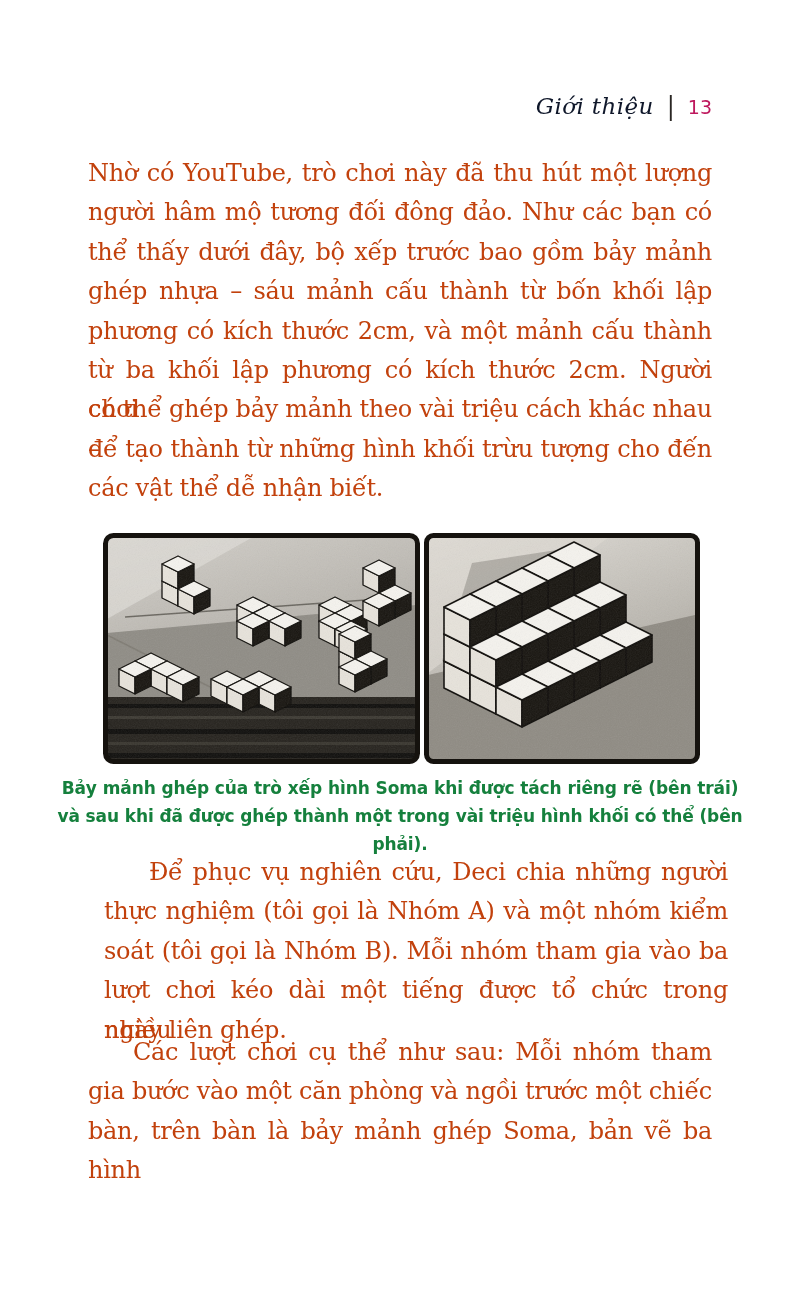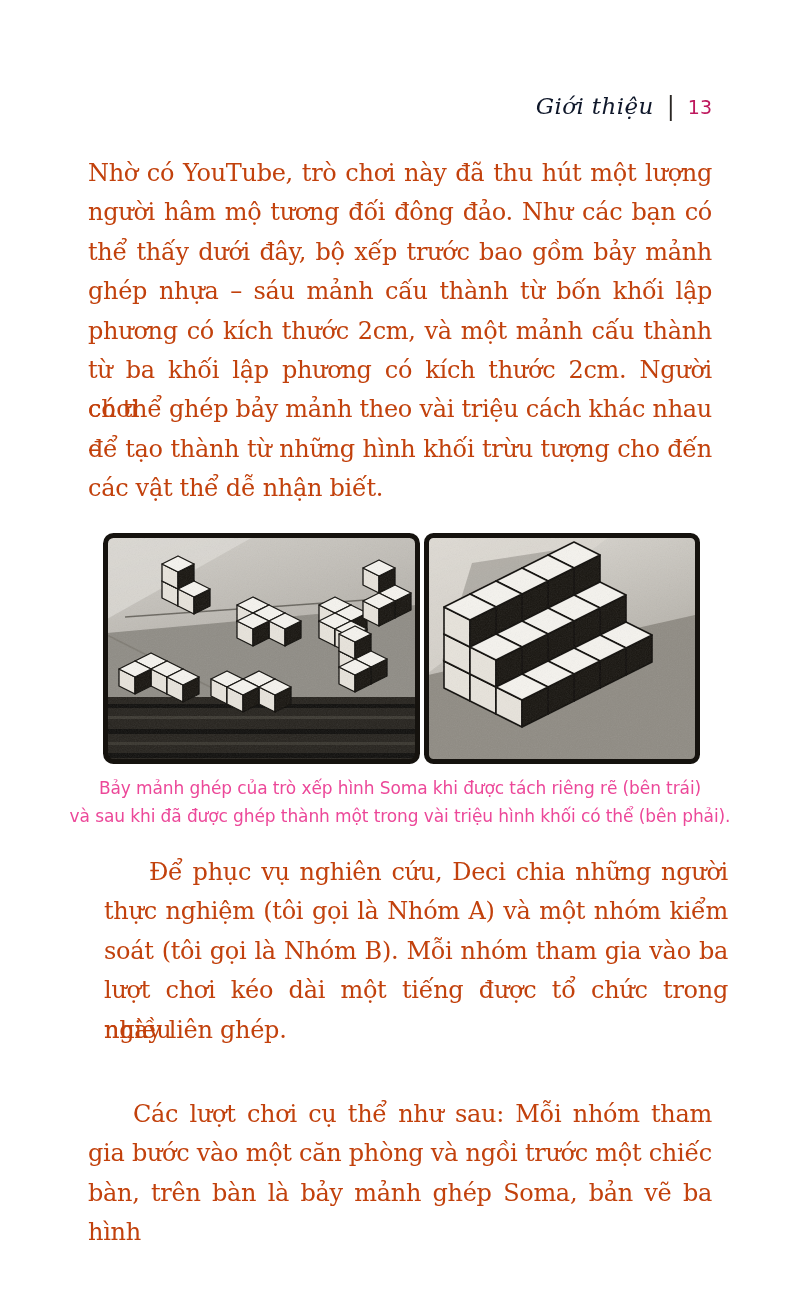--- a/index.html
+++ b/index.html
@@ -14,30 +14,30 @@
   .rh-page { font-family:"DejaVu Sans", sans-serif; font-size:19px; color:#be185d; }
 
   
   .para { position:absolute; left:88px; width:624px; font-size:24px; letter-spacing:-0.3px; color:#c2410c; }
   .line { height:39.4px; line-height:39.4px; text-align:justify; text-align-last:justify; }
   .line.end { text-align-last:left; }
   .line.indent { text-indent:45px; }
   .line i { font-style:italic; }
   #p1 { top:154px; }
   #p2 { top:853px;margin-left:16px; }
-  #p3 { top:1095px; }
+  #p3 { top:1033px; }
 
   
   .figure { position:absolute; top:533px; left:103px; width:601px; height:231px; display:flex; gap:4px; }
   .figure svg { display:block; }
 
   .caption {
     position:absolute; top:774px; left:50px; width:700px; text-align:center;
-    font-family:"DejaVu Sans", sans-serif; font-weight:normal; font-size:17px;
-    line-height:28px; color:#ec4899; letter-spacing:-0.1px;
+    font-family:"DejaVu Sans", sans-serif; font-weight:bold; font-size:17px;
+    line-height:28px; color:#15803d; letter-spacing:-0.1px;
   }
 </style>
 </head>
 <body>
 
 <div class="page">
 
   <div class="running-header">
     <span class="rh-title">Giới thiệu</span>
     <span class="rh-sep">|</span>

